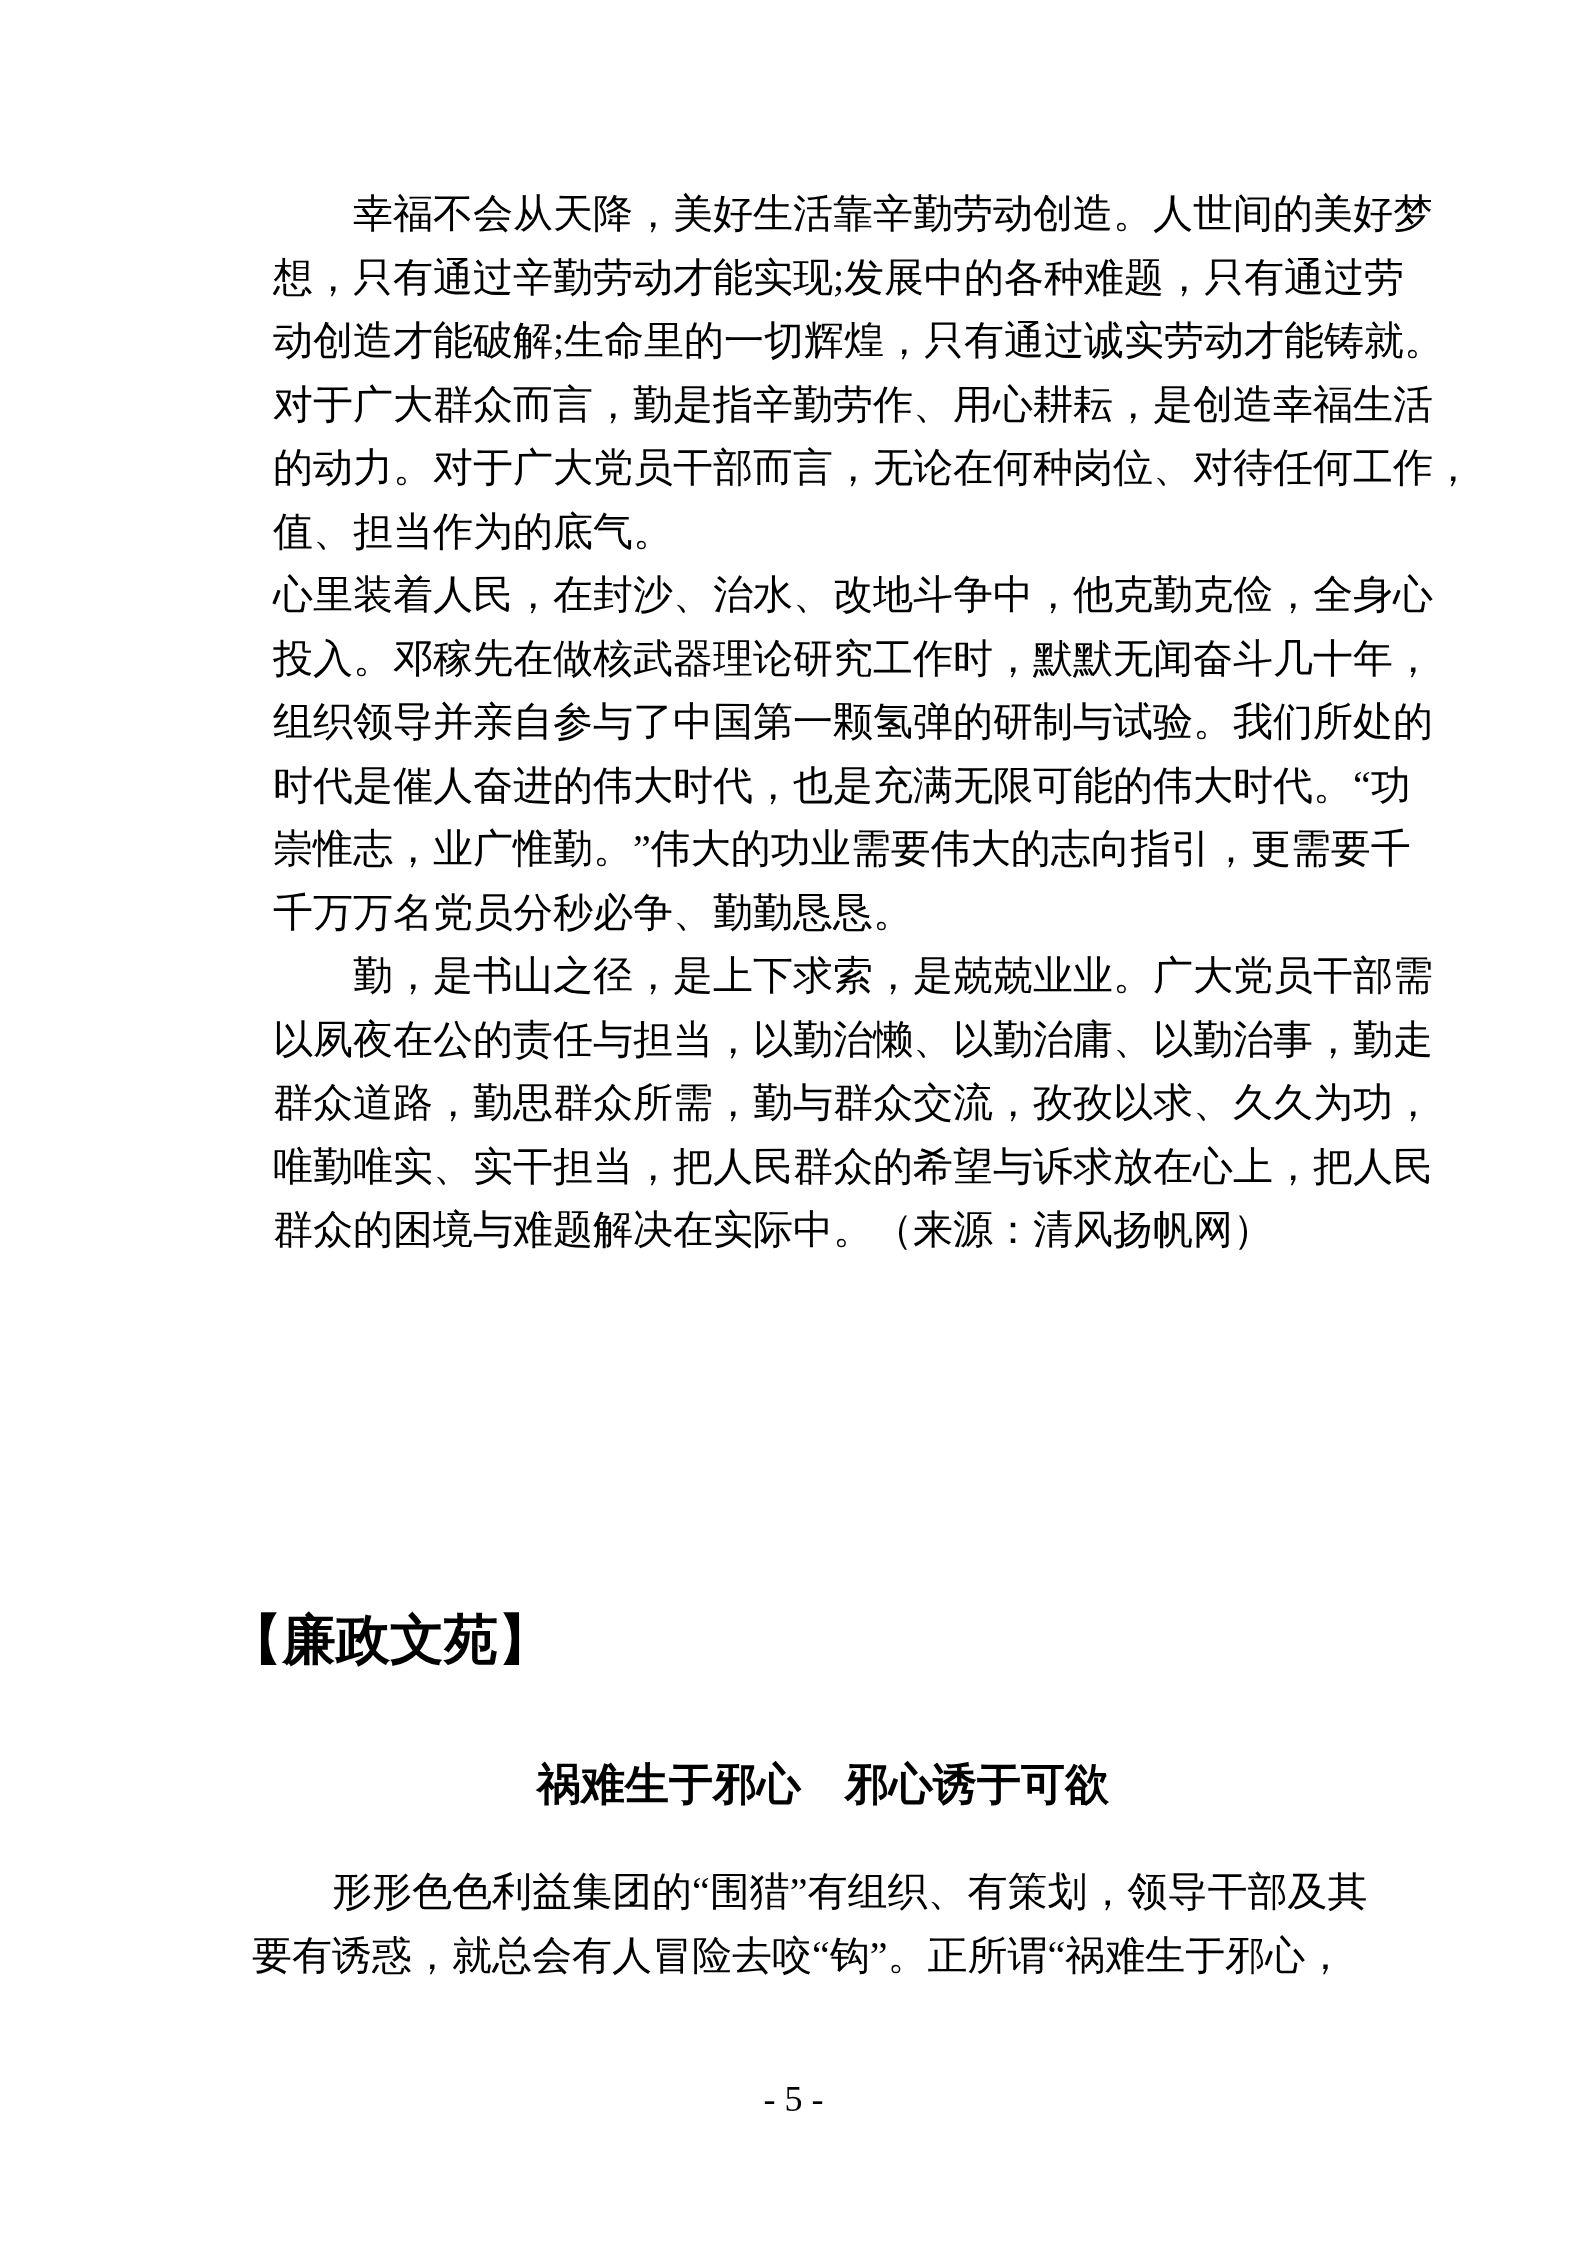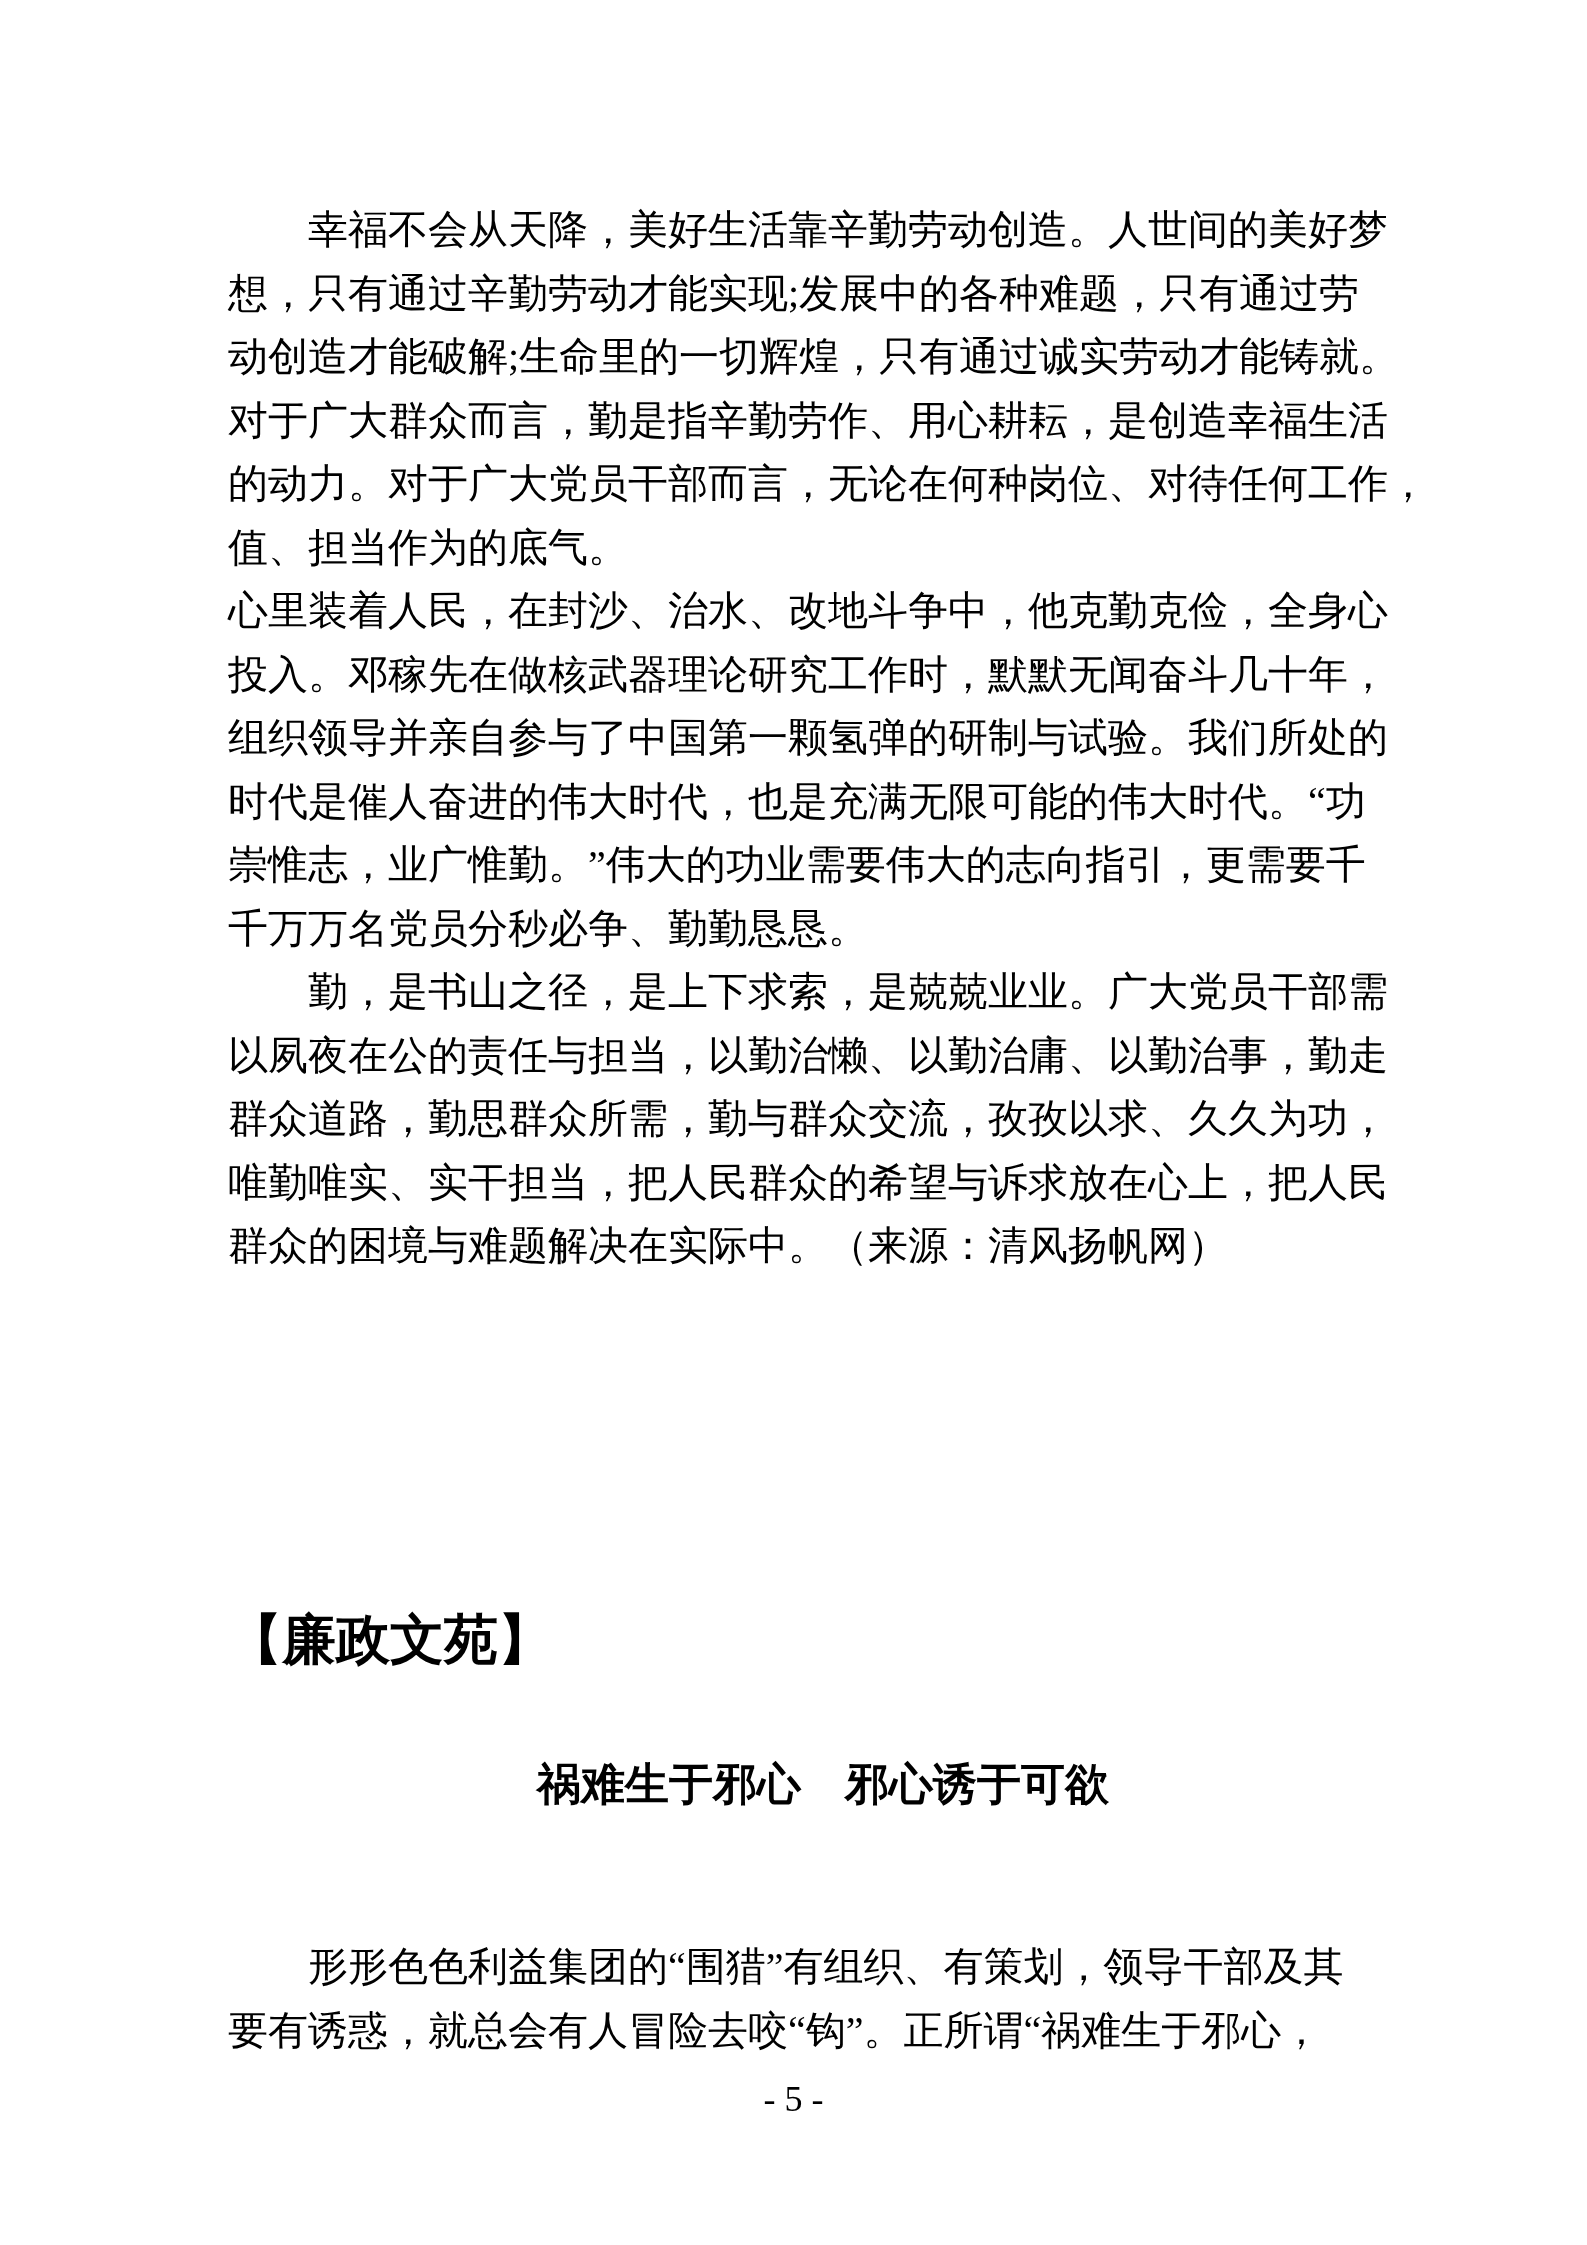--- a/index.html
+++ b/index.html
@@ -23,22 +23,22 @@
     width: 1190px;
     font-size: 40px;
     color: #000000;
   }
   .body-text .line {
     height: 63.5px;
     line-height: 63.5px;
     white-space: nowrap;
     overflow: visible;
   }
-  .article-qin  { top: 198px; }
-  .article-huo  { top: 1935px; }
+  .article-qin  { top: 182px; margin-left: 45px; }
+  .article-huo  { top: 1860px; margin-left: 24px; }
   .section-header {
     position: absolute;
     left: 228px;
     top: 1608px;
     font-size: 54px;
     font-weight: bold;
     line-height: 1.2;
     white-space: nowrap;
   }
   .article-title {

